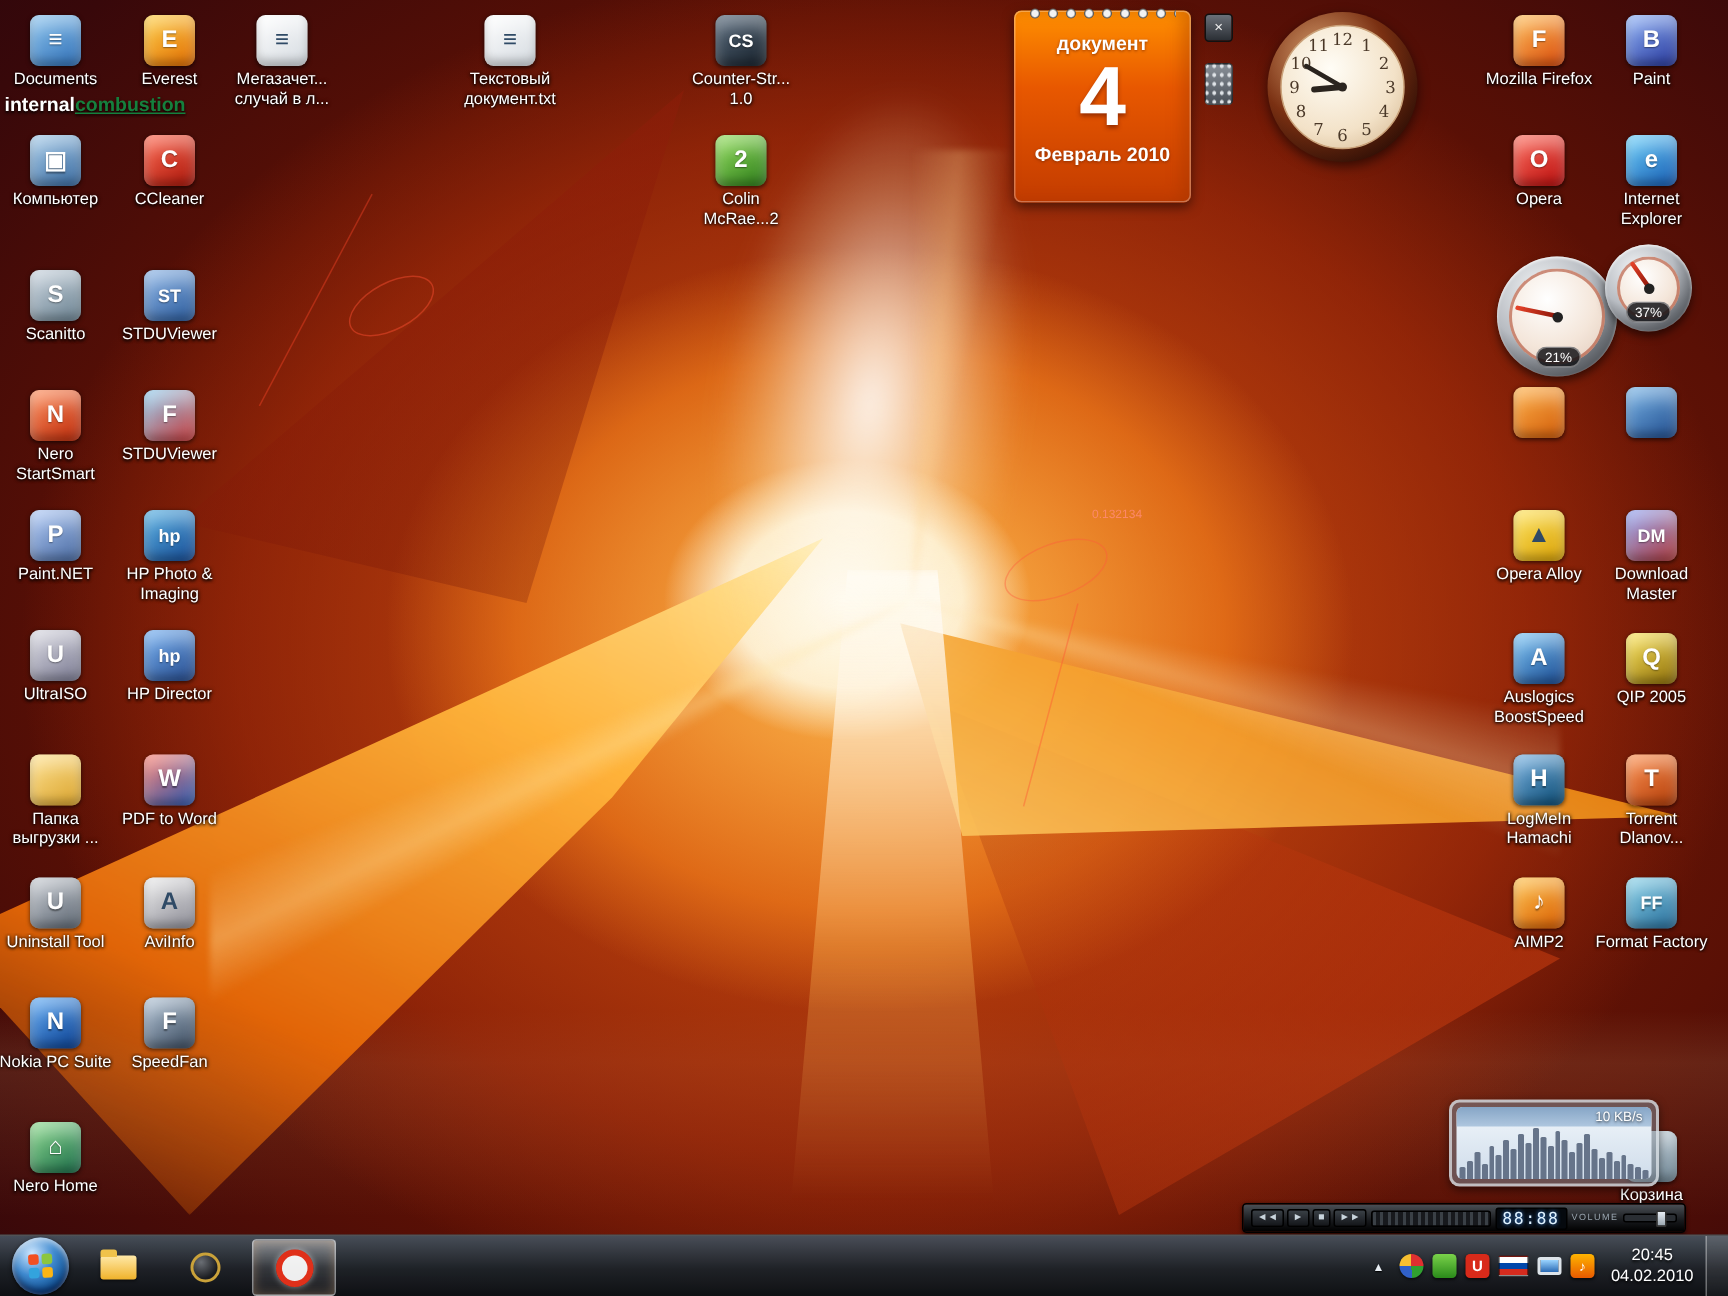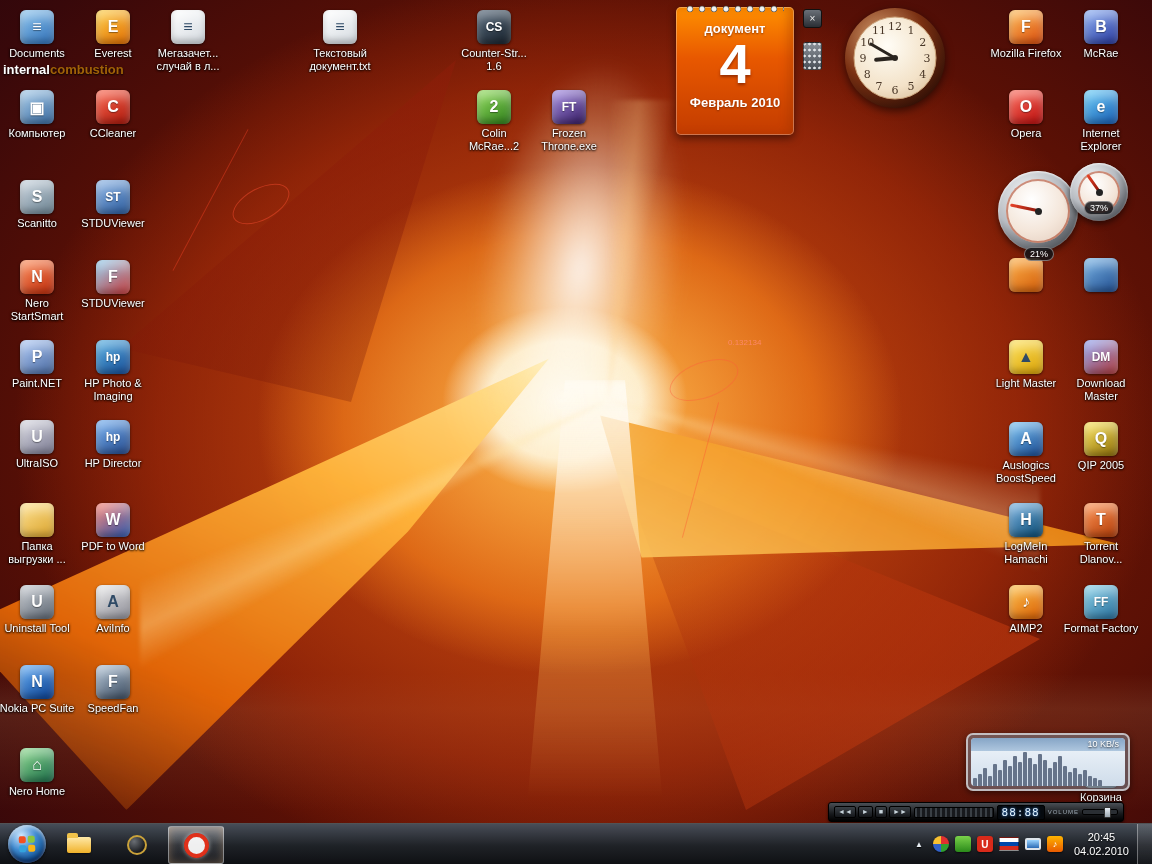--- a/index.html
+++ b/index.html
@@ -22,21 +22,21 @@
   .sh5{left:620px;top:430px;width:420px;height:380px;background:linear-gradient(300deg,rgba(200,60,15,.85),rgba(120,25,5,.2));clip-path:polygon(0 10%,100% 55%,30% 100%);opacity:.8;}
   .sh6{left:520px;top:380px;width:150px;height:420px;background:linear-gradient(180deg,rgba(255,255,255,.85),rgba(255,190,90,.35) 60%,rgba(255,255,255,0));clip-path:polygon(30% 0,70% 0,95% 100%,5% 100%);filter:blur(3px);}
   .sh7{left:140px;top:100px;width:900px;height:600px;background:conic-gradient(from 240deg at 52% 50%, rgba(0,0,0,0) 0deg, rgba(255,230,170,.35) 4deg, rgba(0,0,0,0) 9deg, rgba(0,0,0,0) 120deg, rgba(255,210,140,.28) 126deg, rgba(0,0,0,0) 133deg, rgba(0,0,0,0) 220deg, rgba(255,230,180,.3) 226deg, rgba(0,0,0,0) 232deg);filter:blur(2px);}
   .wl-e1{left:230px;top:188px;width:60px;height:30px;border:1px solid rgba(255,80,50,.45);border-radius:50%;transform:rotate(-28deg);}
   .wl-e2{left:668px;top:362px;width:70px;height:34px;border:1px solid rgba(255,90,60,.4);border-radius:50%;transform:rotate(-20deg);}
   .wl-l1{left:210px;top:120px;width:1px;height:160px;background:rgba(255,70,40,.4);transform:rotate(28deg);}
   .wl-l2{left:700px;top:400px;width:1px;height:140px;background:rgba(255,80,50,.4);transform:rotate(15deg);}
   .wp-annotation{left:728px;top:338px;font-size:8px;color:#ff8a70;opacity:.9;}
 
   .watermark{position:absolute;left:3px;top:62px;z-index:2;font-size:13px;font-weight:bold;color:#fff;text-shadow:0 1px 2px #000;}
-  .watermark .wm2{color:#a16207;}
+  .watermark .wm2{color:#15803d;text-decoration:underline;}
 
   
   #icons{position:absolute;inset:0;z-index:2;}
   .di{position:absolute;width:78px;transform:translateX(-50%);display:flex;flex-direction:column;align-items:center;gap:3px;cursor:pointer;}
   .di .ic{width:34px;height:34px;border-radius:6px;display:flex;align-items:center;justify-content:center;font-weight:bold;color:#fff;font-size:16px;
     box-shadow:0 1px 3px rgba(0,0,0,.6), inset 0 8px 10px rgba(255,255,255,.35), inset 0 -4px 6px rgba(0,0,0,.25);text-shadow:0 1px 1px rgba(0,0,0,.4);}
   .di .ic.sm{font-size:12px;}
   .di .ic.dark{color:#2f4a66;text-shadow:none;}
   .di .lb{font-size:11px;color:#fff;text-align:center;text-shadow:0 1px 2px #000,0 0 3px #000;line-height:1.18;max-height:28px;overflow:hidden;width:78px;}
 
@@ -60,25 +60,25 @@
   
   .meter{position:absolute;left:998px;top:163px;width:134px;height:94px;z-index:5;}
   .gauge{position:absolute;border-radius:50%;background:radial-gradient(circle at 35% 28%,#f0f2f4,#b8bcc2 45%,#6a6e74 70%,#26282c);
     box-shadow:0 3px 6px rgba(0,0,0,.55), inset 0 1px 2px rgba(255,255,255,.8);}
   .g1{left:0;top:8px;width:80px;height:80px;}
   .g2{left:72px;top:0;width:58px;height:58px;}
   .gface{position:absolute;inset:8px;border-radius:50%;background:radial-gradient(circle at 40% 32%,#fff,#f4e6da 55%,#e0c8b8);box-shadow:inset 0 0 0 2px rgba(160,40,10,.5);}
   .needle{position:absolute;left:50%;bottom:50%;width:3px;height:36%;margin-left:-1.5px;transform-origin:50% 100%;background:linear-gradient(#e8442a,#8a1408);border-radius:2px;}
   .hub{position:absolute;left:50%;top:50%;width:7px;height:7px;margin:-3.5px 0 0 -3.5px;background:#222;border-radius:50%;}
   .pill{position:absolute;background:rgba(20,20,24,.85);color:#fff;font-size:9px;padding:1px 5px;border-radius:7px;border:1px solid rgba(255,255,255,.4);}
-  .p1{left:26px;top:84px;}
+  .p1{left:26px;top:68px;}
   .p2{left:86px;top:38px;}
 
   
-  .net-gadget{position:absolute;left:966px;top:733px;width:164px;height:58px;z-index:6;background:rgba(120,130,140,.55);border:2px solid rgba(230,235,240,.7);border-radius:7px;box-shadow:0 2px 6px rgba(0,0,0,.5);padding:3px;box-sizing:border-box;}
+  .net-gadget{position:absolute;left:966px;top:733px;width:140px;height:58px;z-index:6;background:rgba(120,130,140,.55);border:2px solid rgba(230,235,240,.7);border-radius:7px;box-shadow:0 2px 6px rgba(0,0,0,.5);padding:3px;box-sizing:border-box;}
   .net-graph{position:relative;height:100%;background:linear-gradient(#f0f6fb,#cfdcea);border-radius:4px;overflow:hidden;}
   .net-graph::before{content:"";position:absolute;top:0;left:0;right:0;height:13px;background:linear-gradient(#7a9cc0,#a8c2dc);opacity:.9;}
   .net-bars{position:absolute;left:2px;right:2px;bottom:0;display:flex;align-items:flex-end;gap:1px;height:100%;}
   .net-bar{width:4px;background:#66748a;border-radius:1px 1px 0 0;}
   .net-rate{position:absolute;top:1px;right:6px;font-size:9px;color:#fff;text-shadow:0 1px 2px rgba(0,0,0,.8);}
 
   
   .media-bar{position:absolute;left:828px;top:802px;width:296px;height:20px;z-index:8;box-sizing:border-box;
     background:linear-gradient(#4a4f55,#17191c 60%,#000);border:1px solid #000;border-radius:3px;display:flex;align-items:center;gap:3px;padding:0 5px;box-shadow:0 1px 3px rgba(0,0,0,.6);}
   .mb-buttons{display:flex;gap:2px;}
@@ -152,38 +152,34 @@
       <div class="di" style="left: 188px; top: 10px;">
         <div class="ic dark" style="background: linear-gradient(145deg, rgb(255, 255, 255), rgb(212, 218, 224));">≡</div>
         <div class="lb">Мегазачет... случай в л...</div>
       </div>
       <div class="di" style="left: 340px; top: 10px;">
         <div class="ic dark" style="background: linear-gradient(145deg, rgb(255, 255, 255), rgb(212, 218, 224));">≡</div>
         <div class="lb">Текстовый документ.txt</div>
       </div>
       <div class="di" style="left: 494px; top: 10px;">
         <div class="ic sm" style="background: linear-gradient(145deg, rgb(86, 104, 122), rgb(22, 32, 42));">CS</div>
-        <div class="lb">Counter-Str... 1.6</div>
+        <div class="lb">Counter-Str... 1.0</div>
       </div>
       <div class="di" style="left: 37px; top: 90px;">
         <div class="ic" style="background: linear-gradient(145deg, rgb(168, 205, 234), rgb(53, 103, 158));">▣</div>
         <div class="lb">Компьютер</div>
       </div>
       <div class="di" style="left: 113px; top: 90px;">
         <div class="ic" style="background: linear-gradient(145deg, rgb(255, 106, 82), rgb(168, 20, 8));">C</div>
         <div class="lb">CCleaner</div>
       </div>
       <div class="di" style="left: 494px; top: 90px;">
         <div class="ic" style="background: linear-gradient(145deg, rgb(150, 224, 96), rgb(42, 122, 24));">2</div>
         <div class="lb">Colin McRae...2</div>
       </div>
-      <div class="di" style="left: 569px; top: 90px;">
-        <div class="ic sm" style="background: linear-gradient(145deg, rgb(168, 144, 232), rgb(50, 23, 94));">FT</div>
-        <div class="lb">Frozen Throne.exe</div>
-      </div>
       <div class="di" style="left: 37px; top: 180px;">
         <div class="ic" style="background: linear-gradient(145deg, rgb(204, 214, 224), rgb(104, 128, 143));">S</div>
         <div class="lb">Scanitto</div>
       </div>
       <div class="di" style="left: 113px; top: 180px;">
         <div class="ic sm" style="background: linear-gradient(145deg, rgb(144, 184, 232), rgb(40, 88, 154));">ST</div>
         <div class="lb">STDUViewer</div>
       </div>
       <div class="di" style="left: 37px; top: 260px;">
         <div class="ic" style="background: linear-gradient(145deg, rgb(255, 146, 96), rgb(188, 40, 8));">N</div>
@@ -236,41 +232,41 @@
       <div class="di" style="left: 37px; top: 748px;">
         <div class="ic" style="background: linear-gradient(145deg, rgb(144, 220, 144), rgb(24, 106, 72));">⌂</div>
         <div class="lb">Nero Home</div>
       </div>
       <div class="di" style="left: 1026px; top: 10px;">
         <div class="ic" style="background: linear-gradient(145deg, rgb(255, 192, 90), rgb(216, 72, 10));">F</div>
         <div class="lb">Mozilla Firefox</div>
       </div>
       <div class="di" style="left: 1101px; top: 10px;">
         <div class="ic" style="background: linear-gradient(145deg, rgb(144, 180, 248), rgb(36, 52, 154));">B</div>
-        <div class="lb">McRae</div>
+        <div class="lb">Paint</div>
       </div>
       <div class="di" style="left: 1026px; top: 90px;">
         <div class="ic" style="background: linear-gradient(145deg, rgb(255, 112, 96), rgb(184, 10, 10));">O</div>
         <div class="lb">Opera</div>
       </div>
       <div class="di" style="left: 1101px; top: 90px;">
         <div class="ic" style="background: linear-gradient(145deg, rgb(110, 210, 252), rgb(20, 88, 176));">e</div>
         <div class="lb">Internet Explorer</div>
       </div>
       <div class="di" style="left: 1026px; top: 258px;">
         <div class="ic" style="background: linear-gradient(145deg, rgb(255, 178, 74), rgb(208, 90, 8));"></div>
         <div class="lb"></div>
       </div>
       <div class="di" style="left: 1101px; top: 258px;">
         <div class="ic" style="background: linear-gradient(145deg, rgb(122, 182, 232), rgb(30, 74, 140));"></div>
         <div class="lb"></div>
       </div>
       <div class="di" style="left: 1026px; top: 340px;">
         <div class="ic dark" style="background: linear-gradient(145deg, rgb(255, 228, 94), rgb(216, 160, 4));">▲</div>
-        <div class="lb">Light Master</div>
+        <div class="lb">Opera Alloy</div>
       </div>
       <div class="di" style="left: 1101px; top: 340px;">
         <div class="ic sm" style="background: linear-gradient(145deg, rgb(146, 168, 248), rgb(176, 56, 56));">DM</div>
         <div class="lb">Download Master</div>
       </div>
       <div class="di" style="left: 1026px; top: 422px;">
         <div class="ic" style="background: linear-gradient(145deg, rgb(126, 200, 248), rgb(22, 70, 142));">A</div>
         <div class="lb">Auslogics BoostSpeed</div>
       </div>
       <div class="di" style="left: 1101px; top: 422px;">

